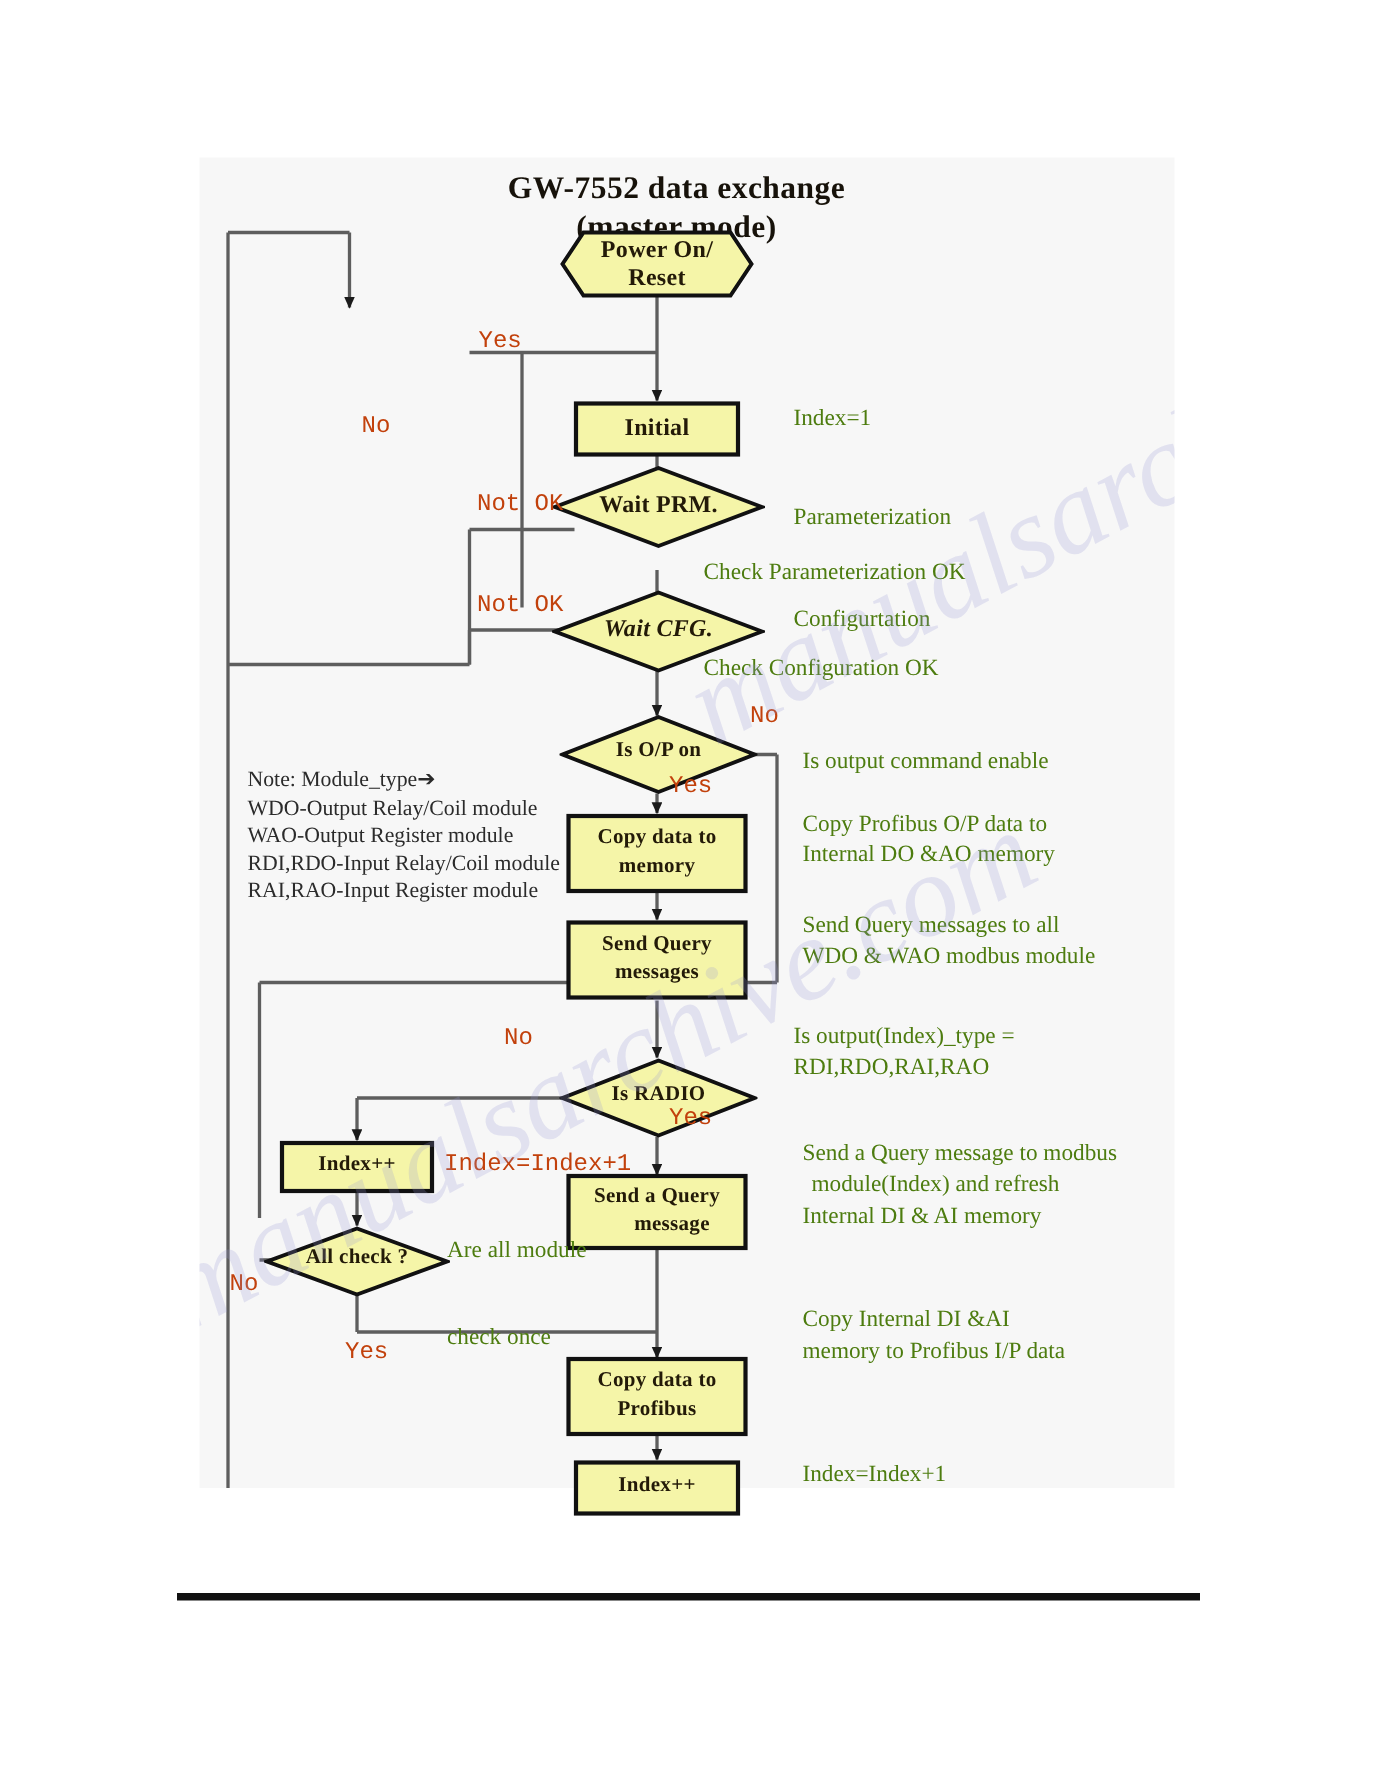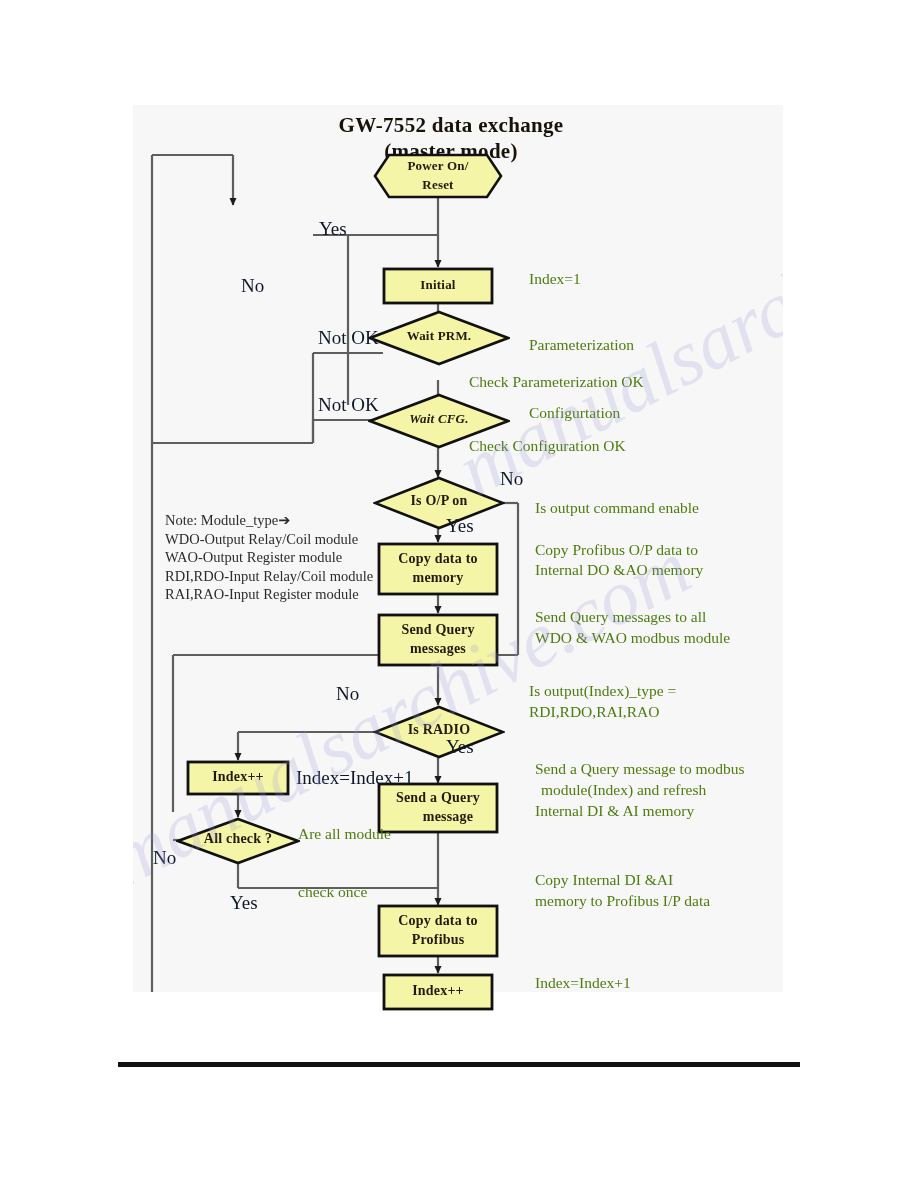--- a/index.html
+++ b/index.html
@@ -47,36 +47,36 @@
   
   .lbl {
     position: absolute;
     color: #1a1208;
     white-space: nowrap;
     line-height: 1.15;
   }
   .node-label {
     font-family: "Liberation Serif", "DejaVu Serif", serif;
     font-weight: bold;
-    font-size: 13px;
+    font-size: 16px;
     color: #231a08;
     text-align: center;
     letter-spacing: 0.2px;
   }
   .node-label.small { font-size: 14px; }
   .ann {
     font-family: "Liberation Serif", "DejaVu Serif", serif;
     font-weight: normal;
     font-size: 15.5px;
     color: #4d7c0f;
   }
   .edge-lbl {
-    font-family: Liberation Serif, serif;
-    font-size: 19px;
-    color: #0f172a;
+    font-family: Liberation Mono, monospace;
+    font-size: 16px;
+    color: #c2410c;
   }
   .title-txt {
     font-family: "Liberation Serif", "DejaVu Serif", serif;
     font-weight: bold;
     font-size: 21px;
     color: #17120a;
     text-align: center;
     letter-spacing: 0.3px;
   }
   .note-txt {

